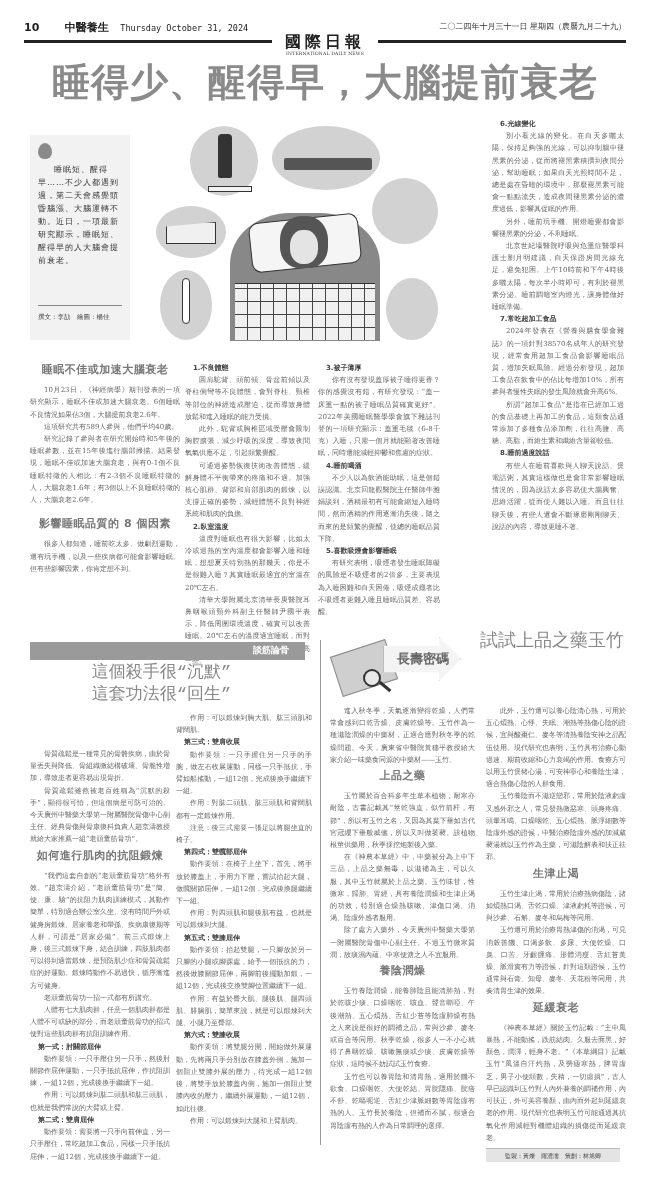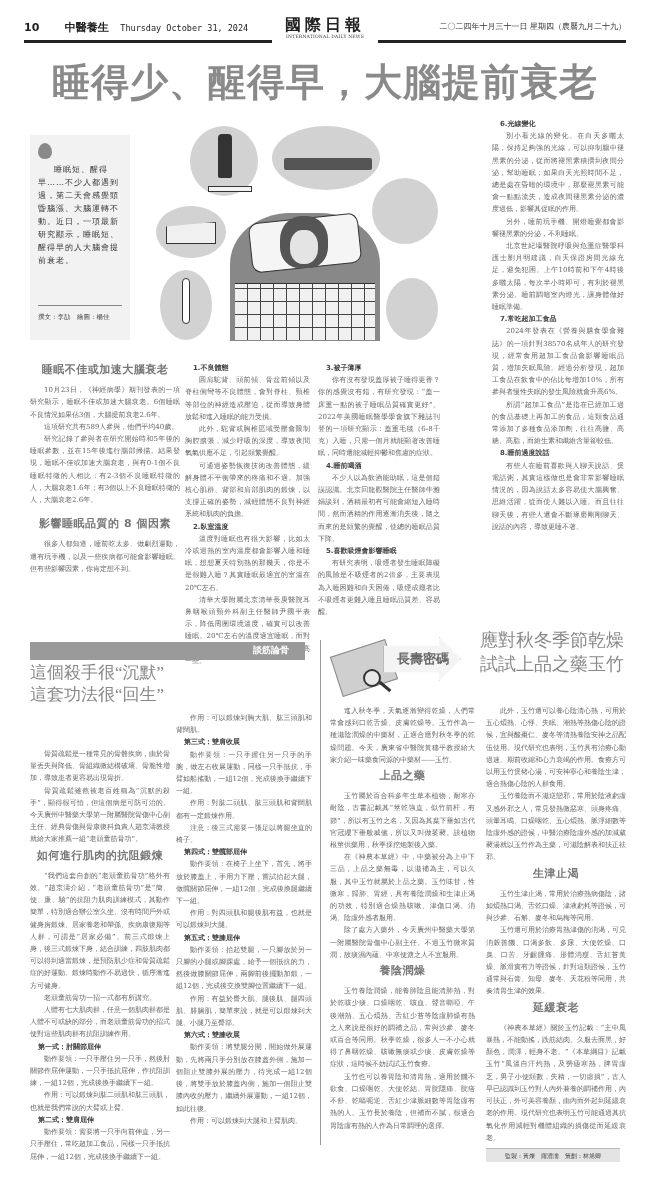--- a/index.html
+++ b/index.html
@@ -6,21 +6,21 @@
   html, body { width: 650px; height: 1178px; background: #ffffff; overflow: hidden; }
   body { font-family: "DejaVu Serif", "Liberation Serif", serif; color: #555; position: relative; }
   .page { position: absolute; left: 0; top: 0; width: 650px; height: 1178px; }
 
   
   .masthead { position: absolute; left: 24px; top: 16px; width: 602px; height: 36px; }
   .mh-left { position: absolute; left: 0; top: 4px; font-family: "DejaVu Sans", sans-serif; font-size: 10px; color: #222; font-weight: bold; white-space: nowrap; }
   .mh-left .pg { font-size: 11px; margin-right: 6px; }
   .mh-left .sec { font-size: 11px; margin-right: 8px; margin-left: 16px; }
   .mh-left .dt { font-weight: normal; font-size: 8.5px; font-family: "DejaVu Sans Mono", monospace; margin-top: 44px; }
-  .mh-logo { position: absolute; left: 250px; top: 0; width: 102px; text-align: center; }
+  .mh-logo { position: absolute; left: 250px; top: 17px; width: 102px; text-align: center; }
   .mh-logo .cn { font-family: "DejaVu Serif", serif; font-size: 16px; color: #222; letter-spacing: 4px; line-height: 18px; font-weight: bold; }
   .mh-logo .en { font-size: 4.5px; color: #333; letter-spacing: 0.2px; line-height: 6px; }
   .mh-right { position: absolute; right: 0; top: 5px; font-family: "DejaVu Sans", sans-serif; font-size: 8px; color: #333; white-space: nowrap; }
   .mh-rule-l { position: absolute; left: 0; top: 24px; width: 248px; height: 3px; background: #222; }
   .mh-rule-r { position: absolute; left: 354px; top: 24px; width: 248px; height: 3px; background: #222; }
 
   
   .headline { position: absolute; left: 0; top: 60px; width: 650px; text-align: center; font-family: "DejaVu Sans", sans-serif; font-weight: bold; font-size: 38px; color: #8a8a8a; letter-spacing: 1px; line-height: 44px; }
 
   
@@ -43,21 +43,21 @@
 
   
   .col { position: absolute; font-size: 7px; line-height: 12.2px; color: #666; text-align: justify; }
   .col p { text-indent: 14px; }
   .col .sub { font-family: "DejaVu Sans", sans-serif; font-weight: bold; color: #444; font-size: 7px; text-indent: 8px; }
   .col h3 { font-family: "DejaVu Sans", sans-serif; font-weight: bold; font-size: 11px; color: #777; text-align: center; margin: 4px 0 8px; letter-spacing: 0.5px; }
 
   
   .band { position: absolute; left: 30px; top: 642px; width: 275px; height: 18px; background: #9a9a9a; }
   .band-label { position: absolute; right: 16px; top: 2px; font-family: "DejaVu Sans", sans-serif; font-weight: bold; font-size: 9px; color: #fff; }
-  .sec2-title { position: absolute; left: 30px; top: 662px; width: 275px; text-align: left; padding-right: 12px; font-family: Liberation Serif, serif; font-size: 17px; line-height: 22px; color: #888; }
+  .sec2-title { position: absolute; left: 30px; top: 662px; width: 275px; text-align: center; padding-right: 12px; font-family: Liberation Mono, monospace; font-size: 17px; line-height: 22px; color: #888; }
 
   
   .vline { position: absolute; left: 320px; top: 640px; width: 1px; height: 505px; background: #999; }
   .badge { position: absolute; left: 335px; top: 625px; width: 140px; height: 80px; }
   .doc-card { position: absolute; left: 0; top: 22px; width: 58px; height: 42px; background: #cfcfcf; border: 1px solid #888; transform: rotate(-18deg); }
   .magnifier { position: absolute; left: 28px; top: 44px; width: 18px; height: 18px; border: 2px solid #333; border-radius: 50%; background: #e8e8e8; }
   .mag-handle { position: absolute; left: 43px; top: 60px; width: 14px; height: 3px; background: #333; transform: rotate(40deg); }
   .arrow { position: absolute; left: 48px; top: 12px; width: 78px; height: 44px; background: #f4f4f4; border: 1px solid #bbb; clip-path: polygon(0 20%, 72% 20%, 72% 0, 100% 50%, 72% 100%, 72% 80%, 0 80%); }
   .arrow-label { position: absolute; left: 62px; top: 25px; font-family: "DejaVu Serif", serif; font-size: 13px; color: #666; font-weight: bold; }
   .sec3-title { position: absolute; left: 480px; top: 628px; width: 160px; font-family: "DejaVu Sans", sans-serif; font-size: 18px; line-height: 24px; color: #888; }
@@ -193,21 +193,20 @@
 
   <div class="vline"></div>
   <div class="badge">
     <div class="doc-card"></div>
     <div class="magnifier"></div>
     <div class="mag-handle"></div>
     <div class="arrow"></div>
     <div class="arrow-label">長壽密碼</div>
   </div>
   <div class="sec3-title">
-    <div>應對秋冬季節乾燥</div>
     <div>試試上品之藥玉竹</div>
   </div>
 
   <div class="col" style="left:330px;top:705px;width:145px;">
     <p>進入秋冬季，天氣逐漸變得乾燥，人們常常會感到口乾舌燥、皮膚乾燥等。玉竹作為一種滋陰潤燥的中藥材，正適合應對秋冬季的乾燥問題。今天，廣東省中醫院黃穗平教授給大家介紹一味藥食同源的中藥材——玉竹。</p>
     <h3>上品之藥</h3>
     <p>玉竹屬於百合科多年生草本植物，耐寒亦耐陰，古書記載其“莖乾強直，似竹箭杆，有節”，所以有玉竹之名，又因為其葉下垂如古代官冠纓下垂般威儀，所以又叫做萎蕤。該植物根莖供藥用，秋季採挖炮製後入藥。</p>
     <p>在《神農本草經》中，中藥被分為上中下三品，上品之藥無毒，以滋補為主，可以久服，其中玉竹就屬於上品之藥。玉竹味甘，性微寒，歸肺、胃經，具有養陰潤燥和生津止渴的功效，特別適合燥熱咳嗽、津傷口渴、消渴、陰虛外感者服用。</p>
     <p>除了處方入藥外，今天廣州中醫藥大學第一附屬醫院骨傷中心副主任。不過玉竹微寒質潤，故痰濕內蘊、中寒便溏之人不宜服用。</p>
     <h3>養陰潤燥</h3>

